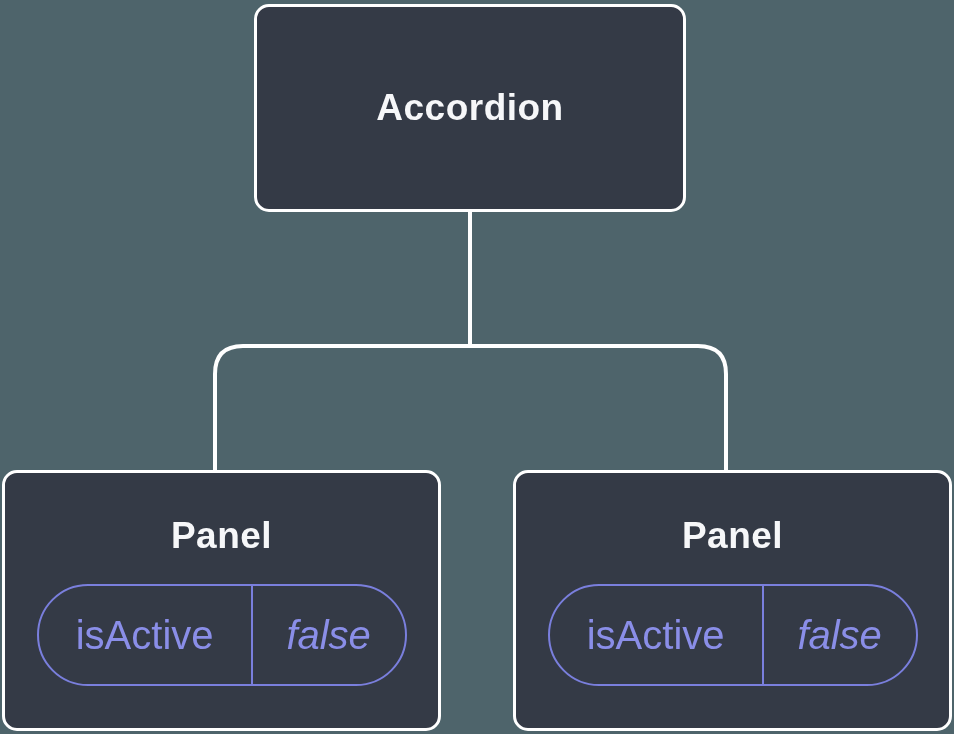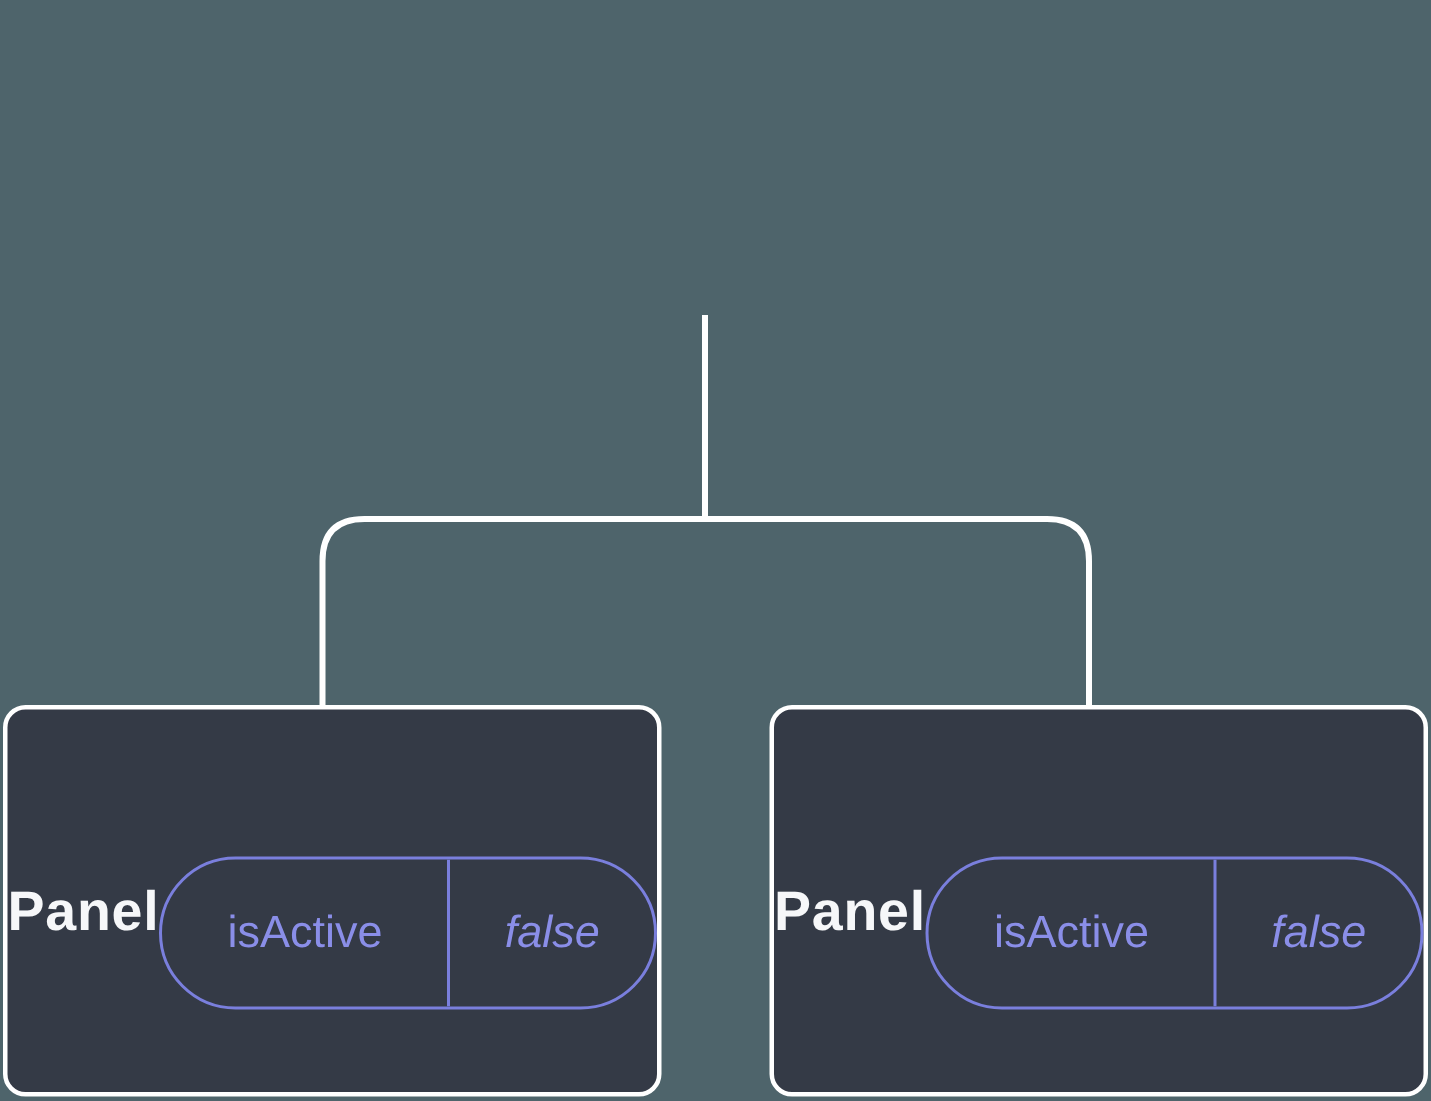--- a/index.html
+++ b/index.html
@@ -38,54 +38,57 @@
     display: flex; align-items: center; justify-content: center;
   }
   .node-title {
     font-size: 37px;
     font-weight: 600;
     letter-spacing: 0.5px;
     color: var(--node-text);
   }
   .node-panel {
     top: 470px; width: 439px; height: 261px;
-    display: flex; flex-direction: row; align-items: center;
+    display: flex; flex-direction: column; align-items: center;
     padding-top: 42px;
   }
   .node-panel-left  { left: 2px; }
   .node-panel-right { left: 513px; }
 
   .panel-label { margin-bottom: 27px; }
 
   .state-pill {
     width: 370px; height: 102px;
     border: 2.5px solid var(--state-border);
     border-radius: 51px;
     display: flex;
     overflow: hidden;
     color: var(--state-text);
-    font-size: 30px;
+    font-size: 40px;
   }
   .state-cell {
     display: flex; align-items: center; justify-content: center;
     height: 100%;
   }
   .state-key   { width: 58%; }
   .state-value { width: 42%; border-left: 2.5px solid var(--state-border); font-style: italic; }
 </style>
 </head>
 <body>
 
 <div class="canvas">
 
   <svg class="connector-svg" viewBox="0 0 954 734" xmlns="http://www.w3.org/2000/svg">
     <path d="M470 210 L470 346" fill="none" style="stroke:var(--connector,#fff); stroke-width:4;"></path>
     <path d="M215 472 V374 Q215 346 243 346 H698 Q726 346 726 374 V472" fill="none" style="stroke:var(--connector,#fff); stroke-width:4;"></path>
   </svg>
 
+  <div class="node node-root">
+    <span class="node-title">Accordion</span>
+  </div>
 
   <div class="node node-panel node-panel-left">
     <span class="node-title panel-label">Panel</span>
     <div class="state-pill">
       <span class="state-cell state-key">isActive</span>
       <span class="state-cell state-value">false</span>
     </div>
   </div>
 
   <div class="node node-panel node-panel-right">

